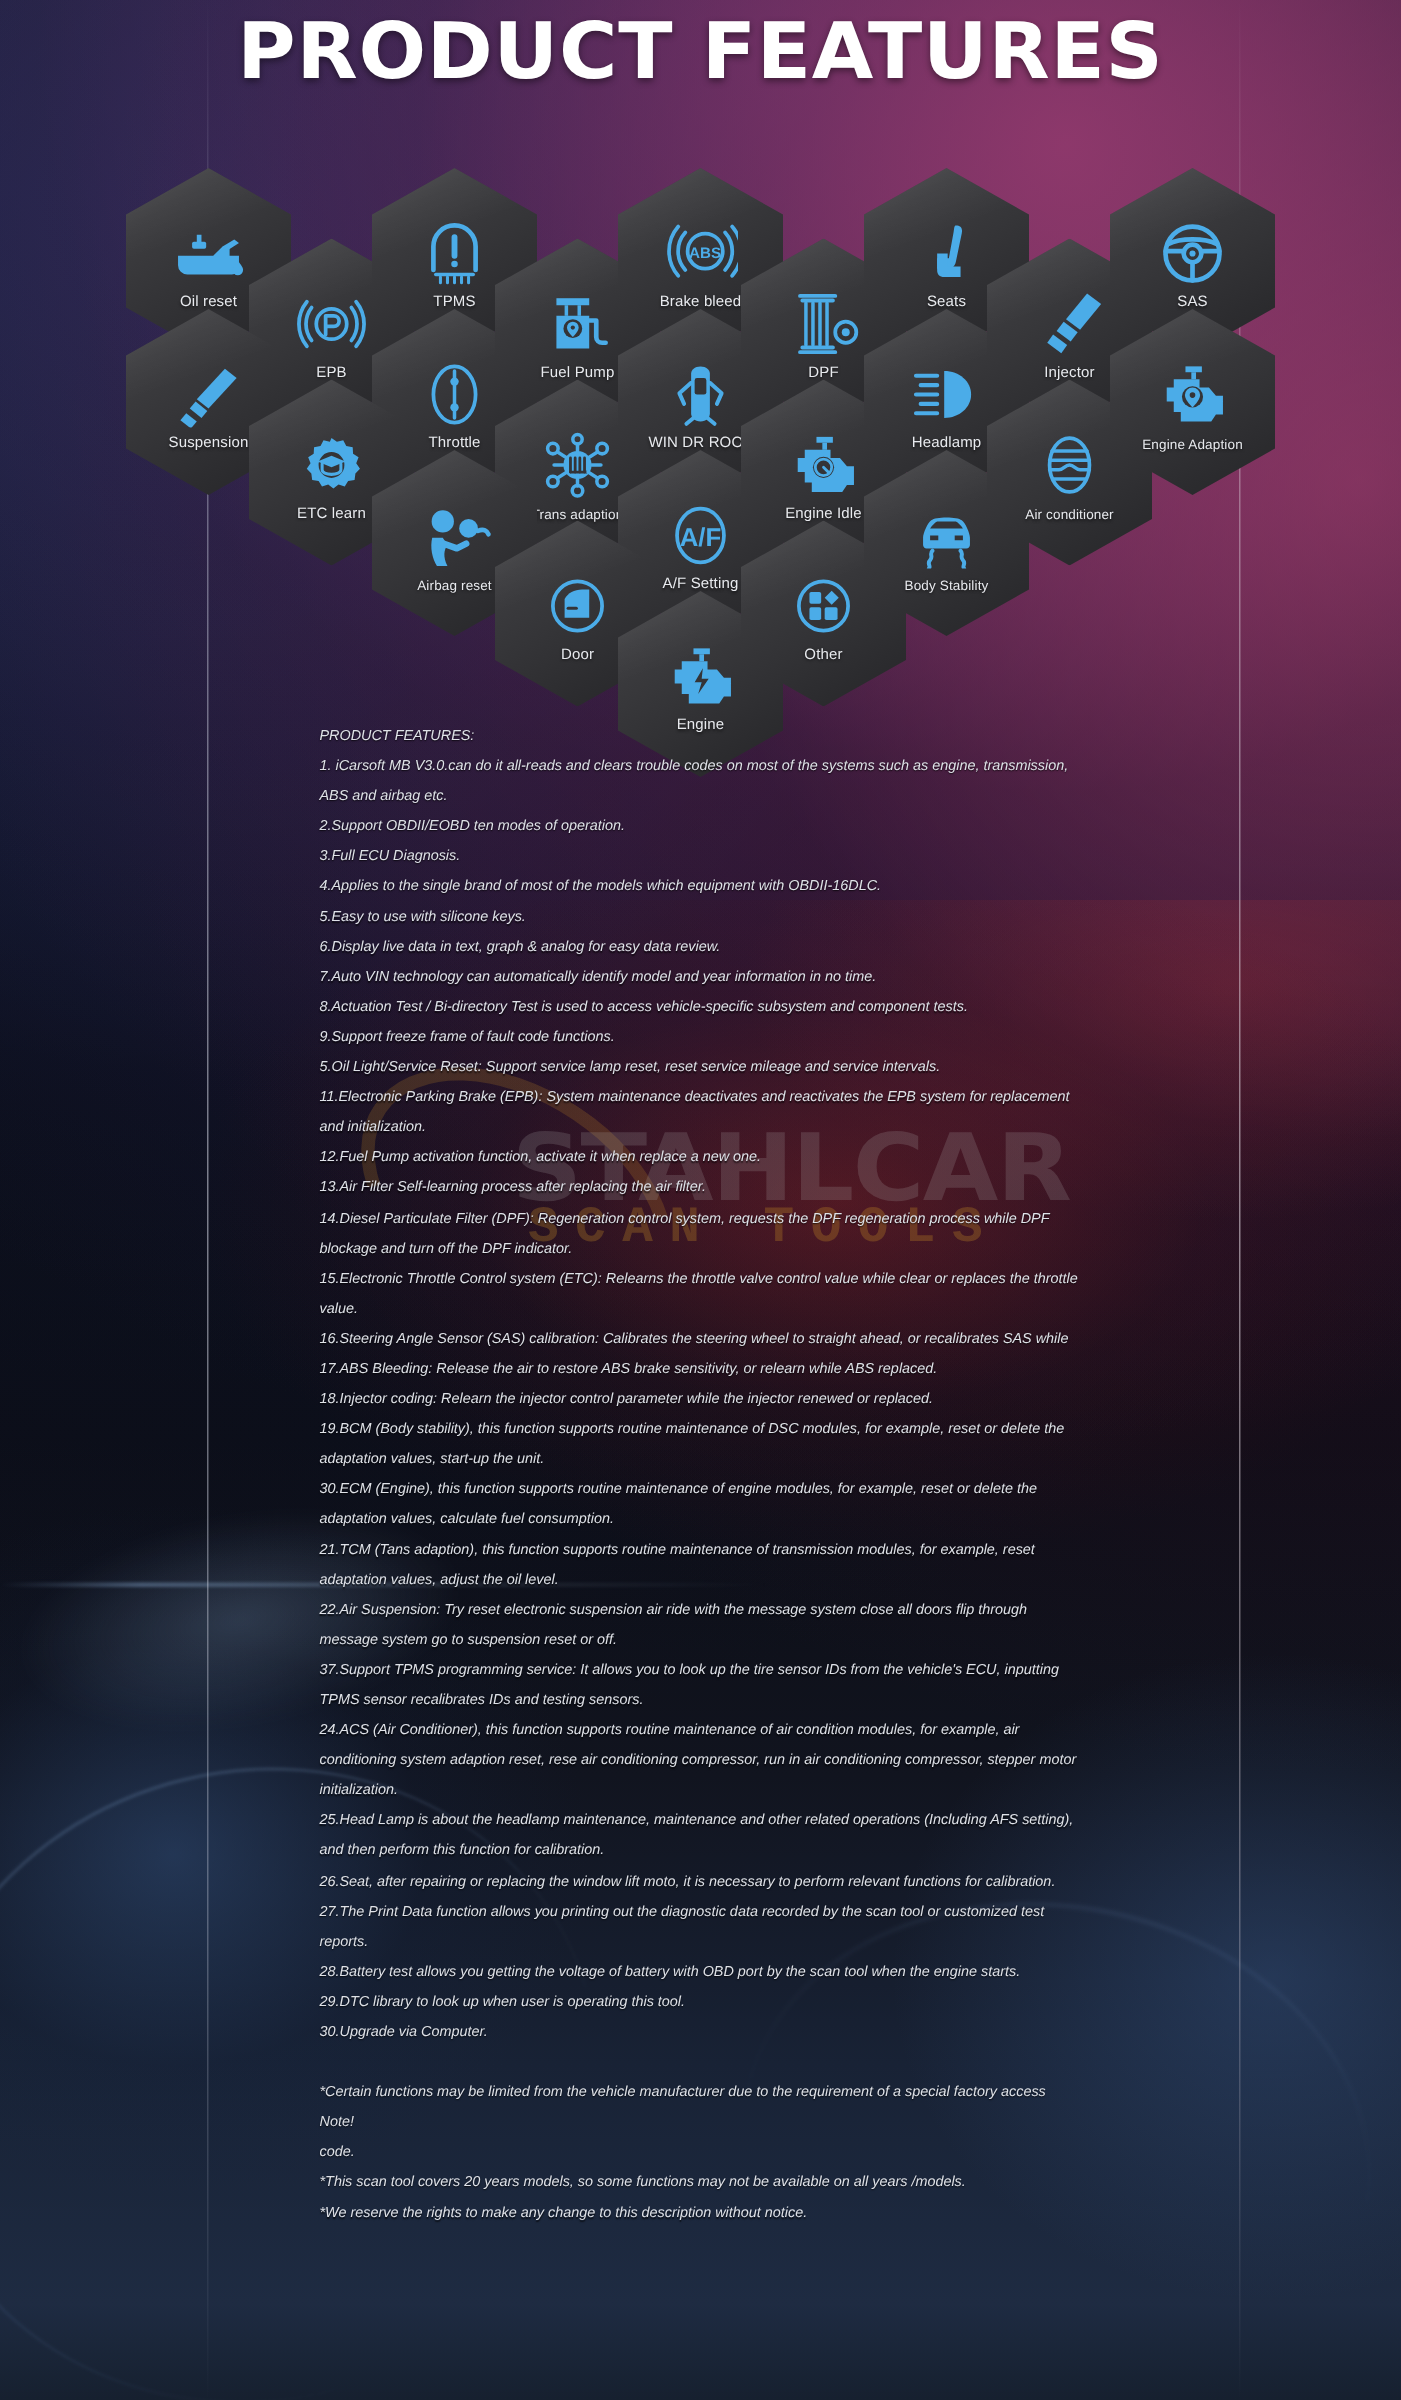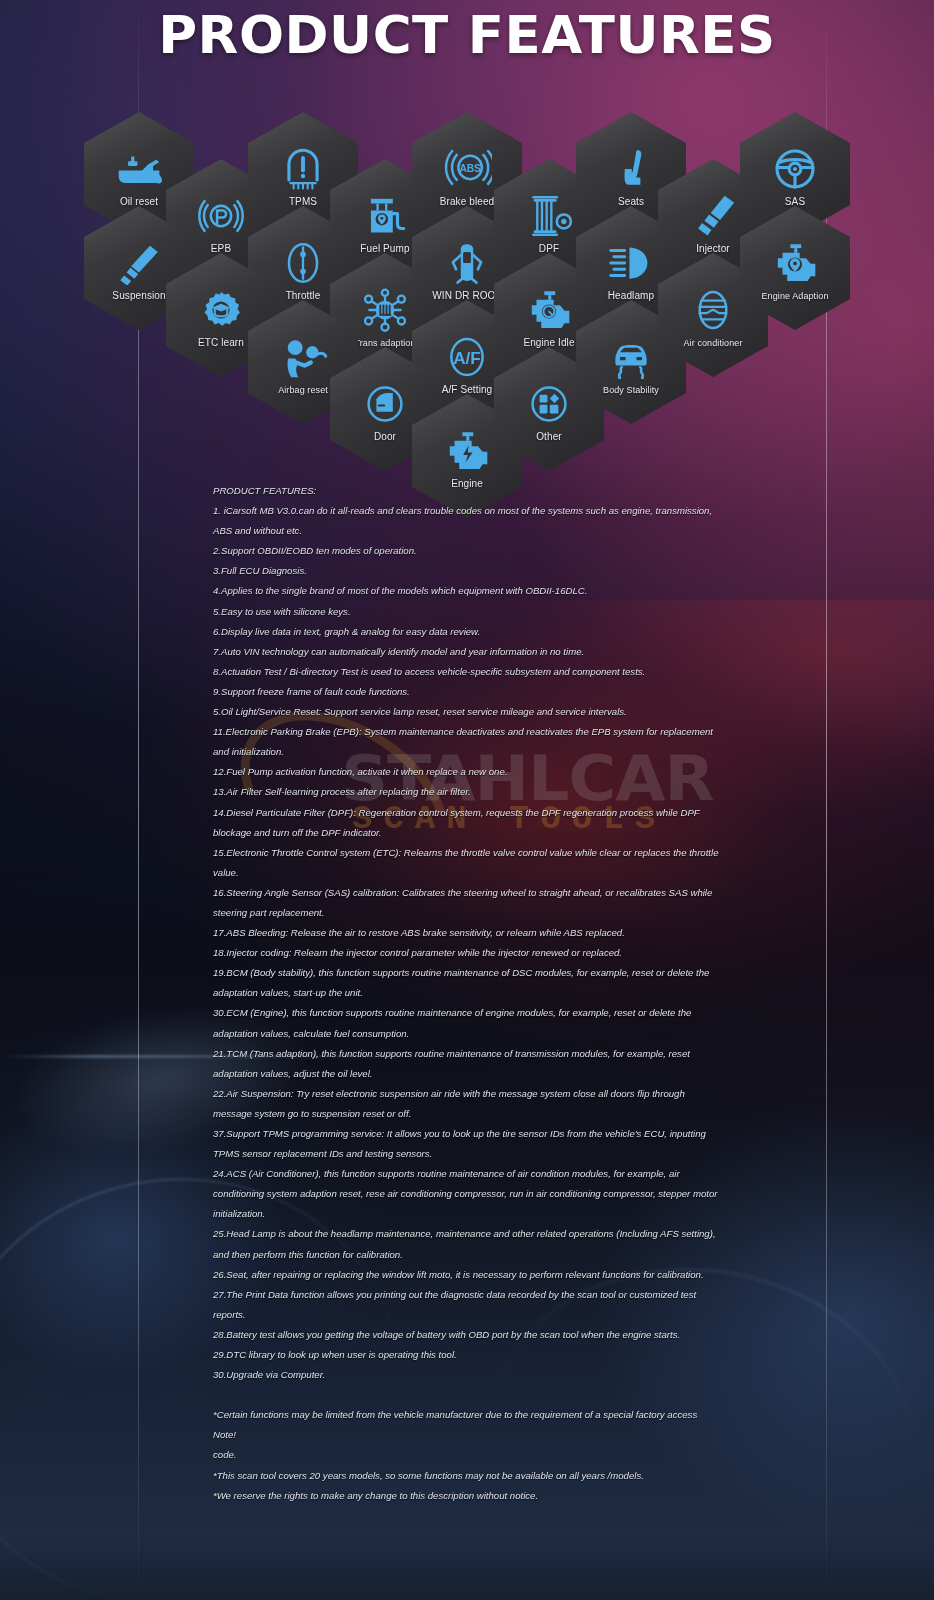--- a/index.html
+++ b/index.html
@@ -445,52 +445,51 @@
           <circle cx="32" cy="28.5" r="2.4" fill="#343437" stroke="none"></circle>
         </svg>
       </div>
       <div class="hex-lbl sm">Engine Adaption</div>
     </div>
   </div>
 
 <div id="copy">
     <p>PRODUCT FEATURES:</p>
     <p>1. iCarsoft MB V3.0.can do it all-reads and clears trouble codes on most of the systems such as engine, transmission,</p>
-    <p>ABS and without etc.</p>
+    <p>ABS and airbag etc.</p>
     <p>2.Support OBDII/EOBD ten modes of operation.</p>
     <p>3.Full ECU Diagnosis.</p>
     <p>4.Applies to the single brand of most of the models which equipment with OBDII-16DLC.</p>
     <p>5.Easy to use with silicone keys.</p>
     <p>6.Display live data in text, graph &amp; analog for easy data review.</p>
     <p>7.Auto VIN technology can automatically identify model and year information in no time.</p>
     <p>8.Actuation Test / Bi-directory Test is used to access vehicle-specific subsystem and component tests.</p>
     <p>9.Support freeze frame of fault code functions.</p>
     <p>5.Oil Light/Service Reset: Support service lamp reset, reset service mileage and service intervals.</p>
     <p>11.Electronic Parking Brake (EPB): System maintenance deactivates and reactivates the EPB system for replacement</p>
     <p>and initialization.</p>
     <p>12.Fuel Pump activation function, activate it when replace a new one.</p>
     <p>13.Air Filter Self-learning process after replacing the air filter.</p>
     <p>14.Diesel Particulate Filter (DPF): Regeneration control system, requests the DPF regeneration process while DPF</p>
     <p>blockage and turn off the DPF indicator.</p>
     <p>15.Electronic Throttle Control system (ETC): Relearns the throttle valve control value while clear or replaces the throttle</p>
     <p>value.</p>
     <p>16.Steering Angle Sensor (SAS) calibration: Calibrates the steering wheel to straight ahead, or recalibrates SAS while</p>
-    <p>steering part replacement.</p>
     <p>17.ABS Bleeding: Release the air to restore ABS brake sensitivity, or relearn while ABS replaced.</p>
     <p>18.Injector coding: Relearn the injector control parameter while the injector renewed or replaced.</p>
     <p>19.BCM (Body stability), this function supports routine maintenance of DSC modules, for example, reset or delete the</p>
     <p>adaptation values, start-up the unit.</p>
     <p>30.ECM (Engine), this function supports routine maintenance of engine modules, for example, reset or delete the</p>
     <p>adaptation values, calculate fuel consumption.</p>
     <p>21.TCM (Tans adaption), this function supports routine maintenance of transmission modules, for example, reset</p>
     <p>adaptation values, adjust the oil level.</p>
     <p>22.Air Suspension: Try reset electronic suspension air ride with the message system close all doors flip through</p>
     <p>message system go to suspension reset or off.</p>
     <p>37.Support TPMS programming service: It allows you to look up the tire sensor IDs from the vehicle's ECU, inputting</p>
-    <p>TPMS sensor replacement IDs and testing sensors.</p>
+    <p>TPMS sensor recalibrates IDs and testing sensors.</p>
     <p>24.ACS (Air Conditioner), this function supports routine maintenance of air condition modules, for example, air</p>
     <p>conditioning system adaption reset, rese air conditioning compressor, run in air conditioning compressor, stepper motor</p>
     <p>initialization.</p>
     <p>25.Head Lamp is about the headlamp maintenance, maintenance and other related operations (Including AFS setting),</p>
     <p>and then perform this function for calibration.</p>
     <p>26.Seat, after repairing or replacing the window lift moto, it is necessary to perform relevant functions for calibration.</p>
     <p>27.The Print Data function allows you printing out the diagnostic data recorded by the scan tool or customized test</p>
     <p>reports.</p>
     <p>28.Battery test allows you getting the voltage of battery with OBD port by the scan tool when the engine starts.</p>
     <p>29.DTC library to look up when user is operating this tool.</p>

